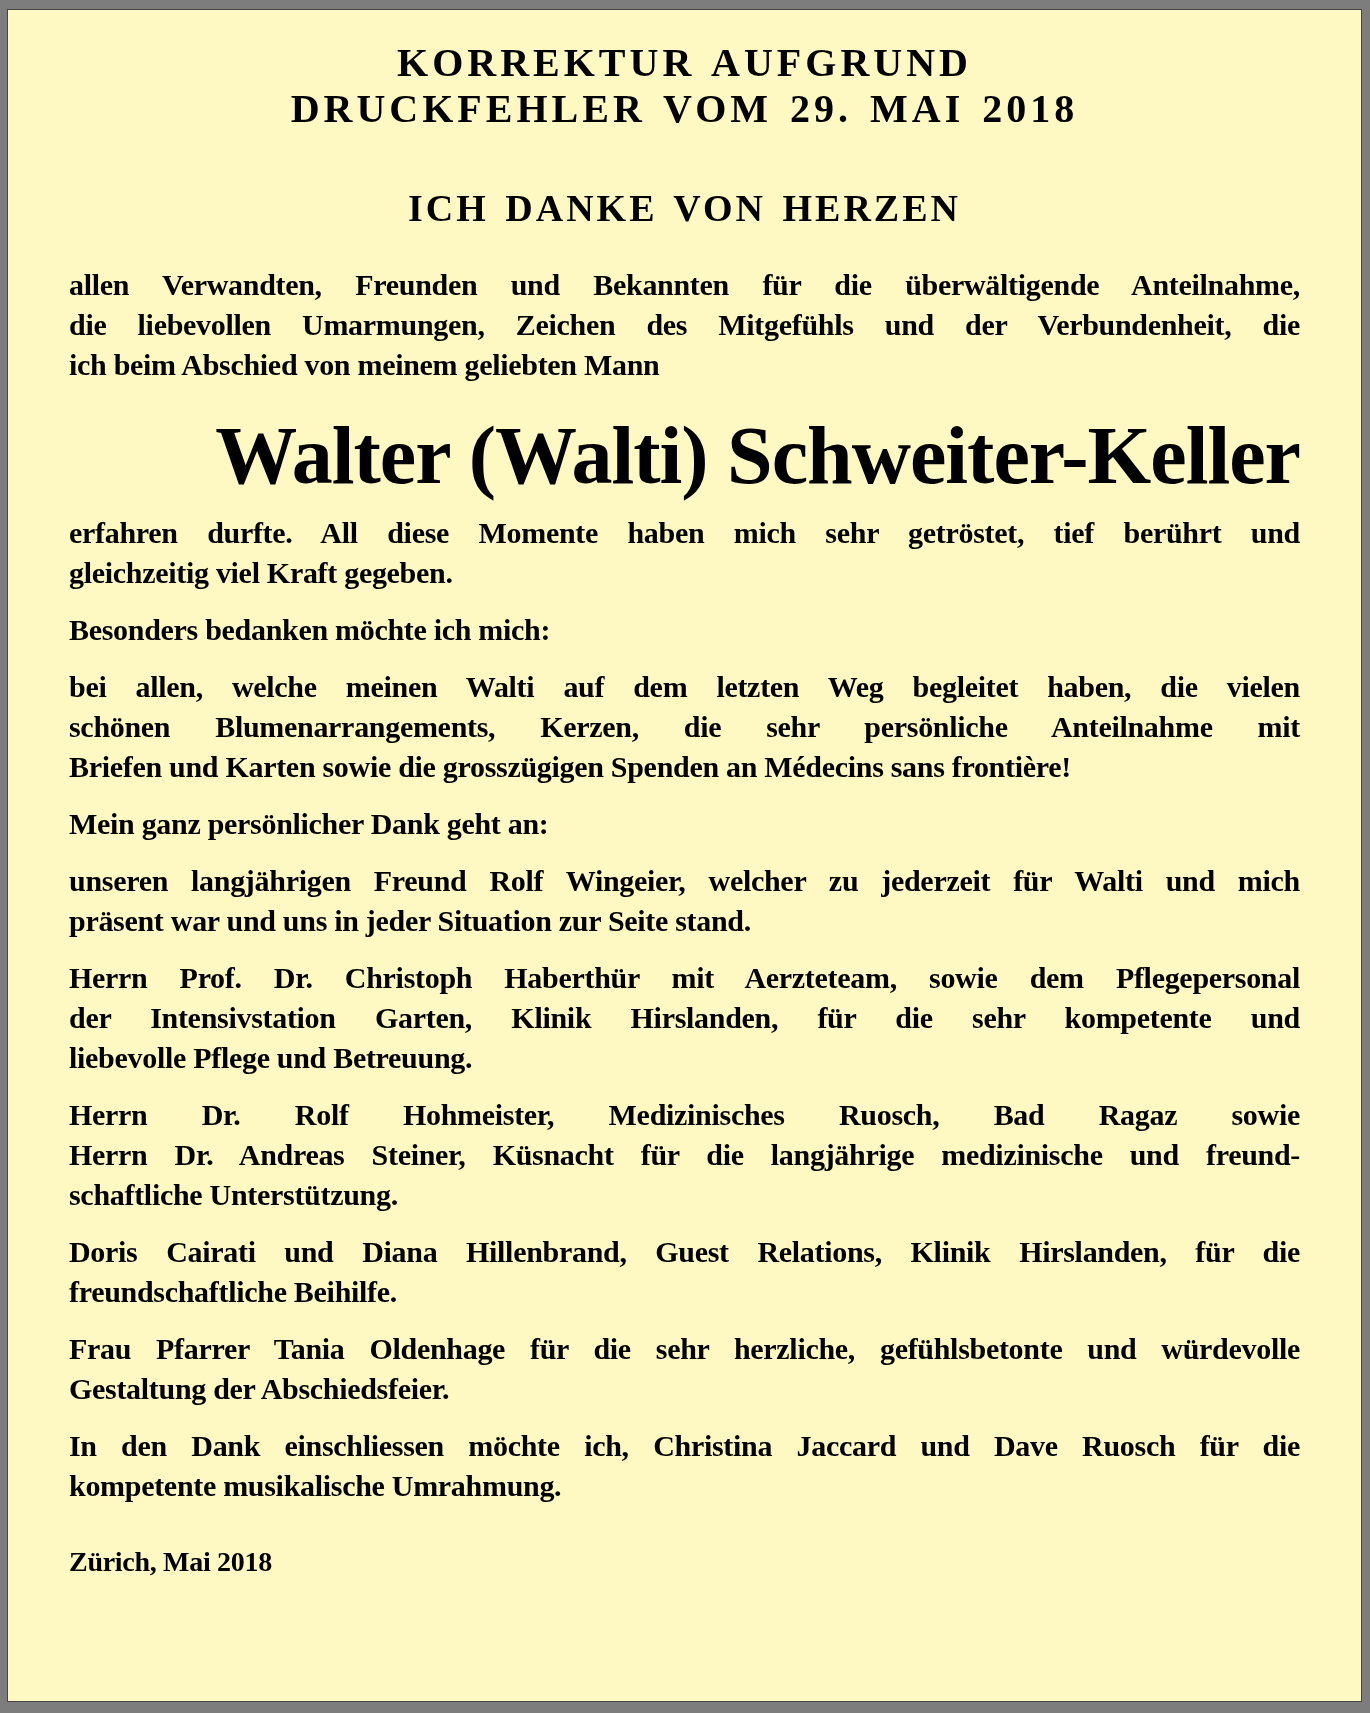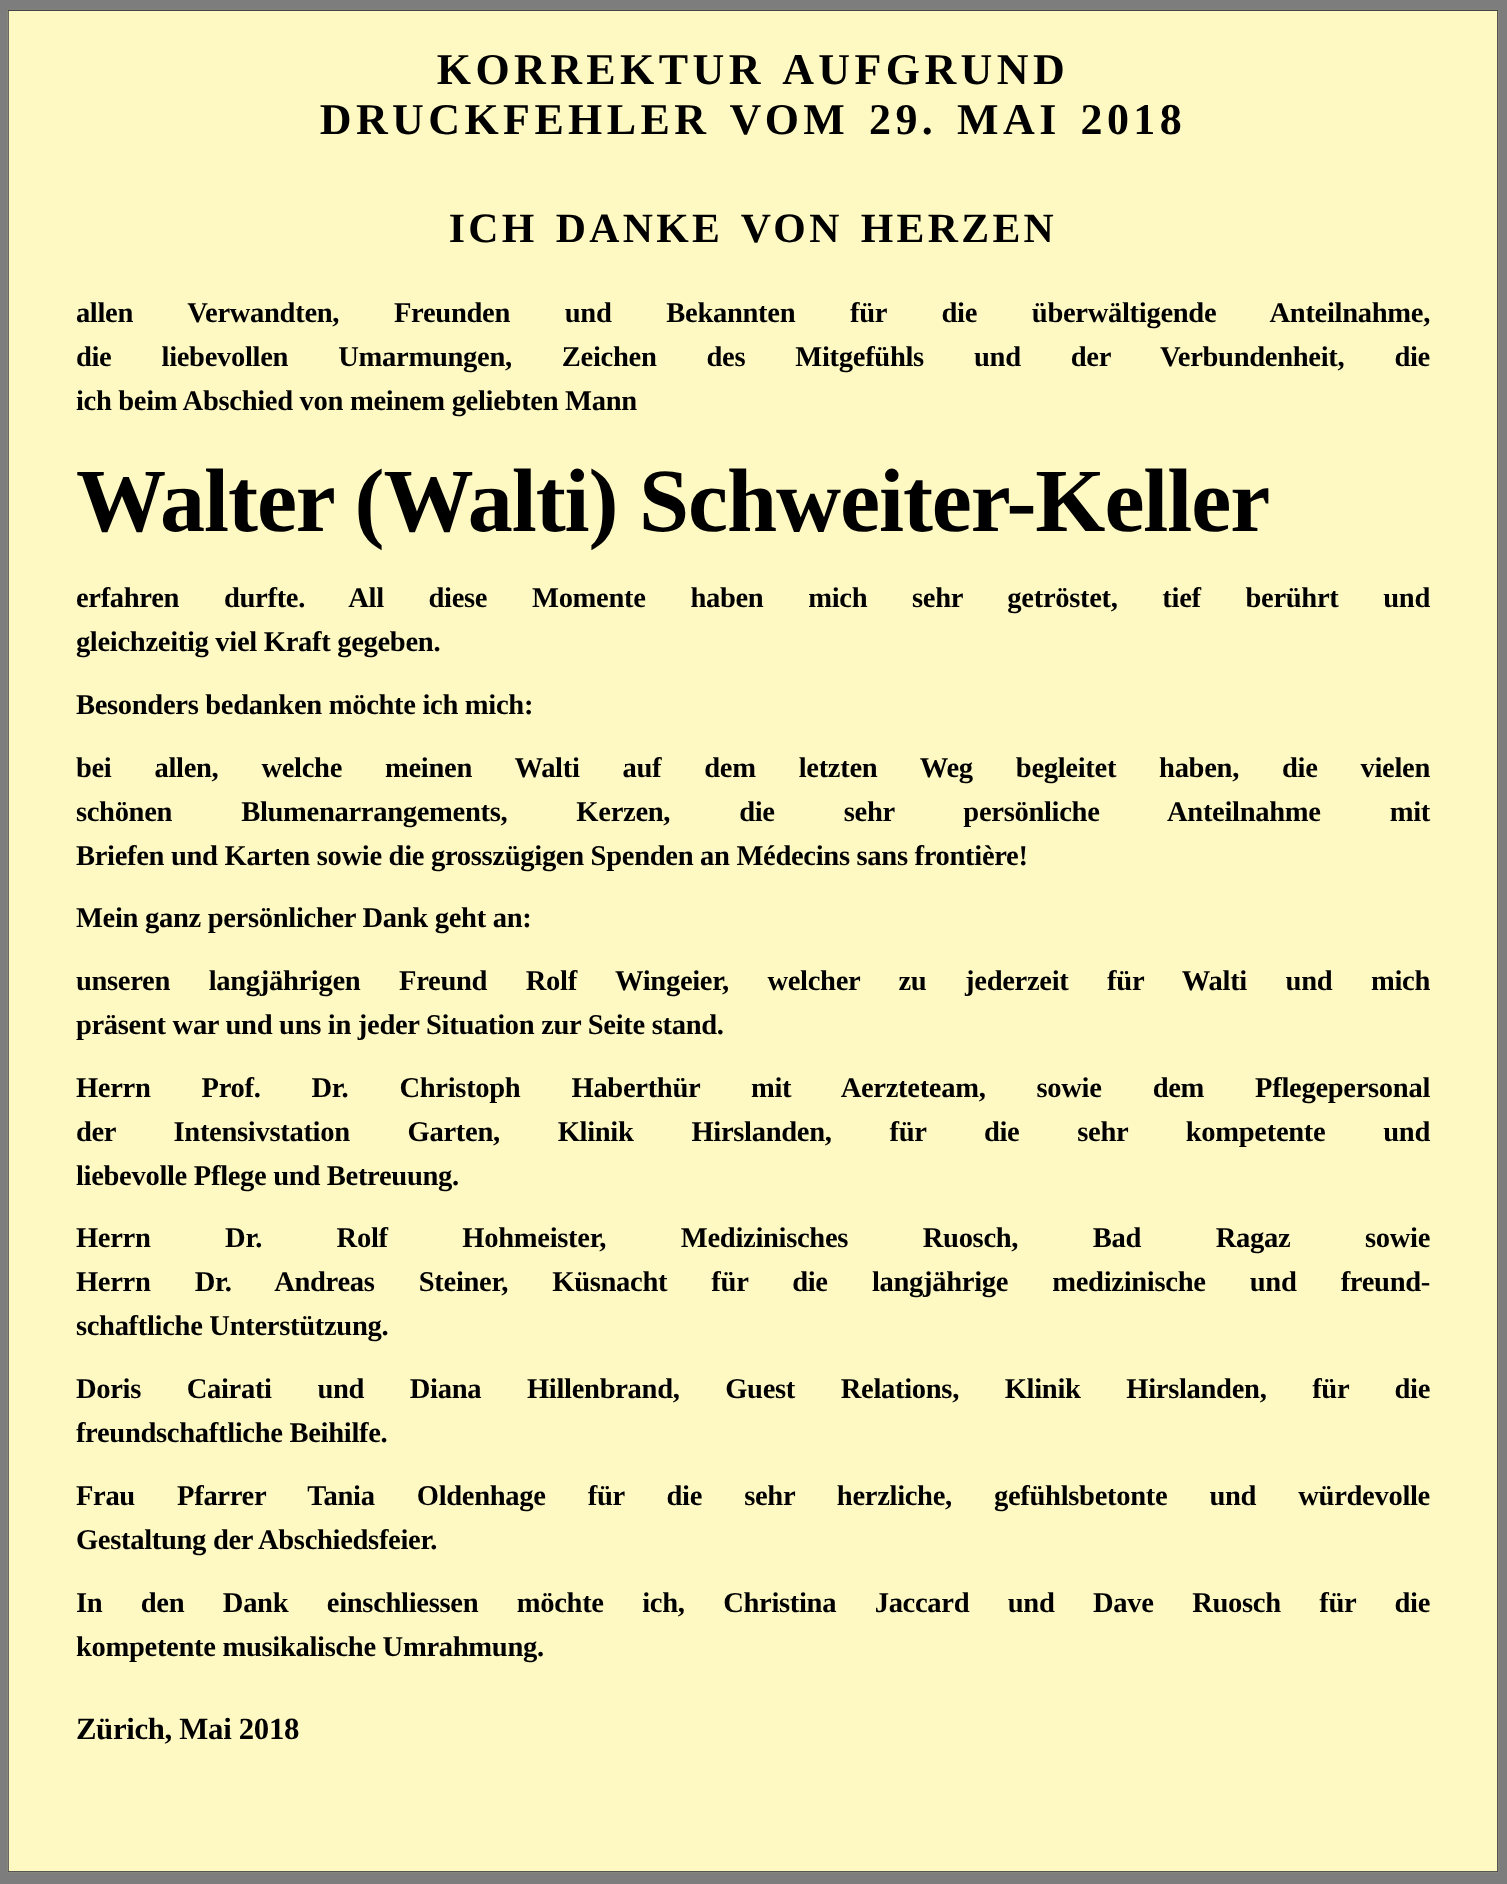--- a/index.html
+++ b/index.html
@@ -38,35 +38,35 @@
     margin-top: 56px;
     text-align: center;
     font-weight: 700;
     font-size: 38px;
     line-height: 40px;
     letter-spacing: 3px;
     word-spacing: 4px;
   }
   .para {
     margin-top: 17px;
-    font-size: 26px;
+    font-size: 30px;
     line-height: 40px;
     font-weight: 600;
     letter-spacing: -0.3px;
   }
   .para.intro { margin-top: 37px; }
-  .para.after-name { margin-top: 21px; }
+  .para.after-name { margin-top: 10px; }
   .line { text-align: left; }
   .line.just {
     text-align: justify;
     text-align-last: justify;
   }
   .name {
     margin: 24px 0 0 0;
-    text-align: left;
+    text-align: right;
     font-weight: 700;
     font-size: 82px;
     line-height: 94px;
     letter-spacing: -1px;
     white-space: nowrap;
   }
   .footer {
     margin-top: 36px;
     display: flex;
     justify-content: space-between;

